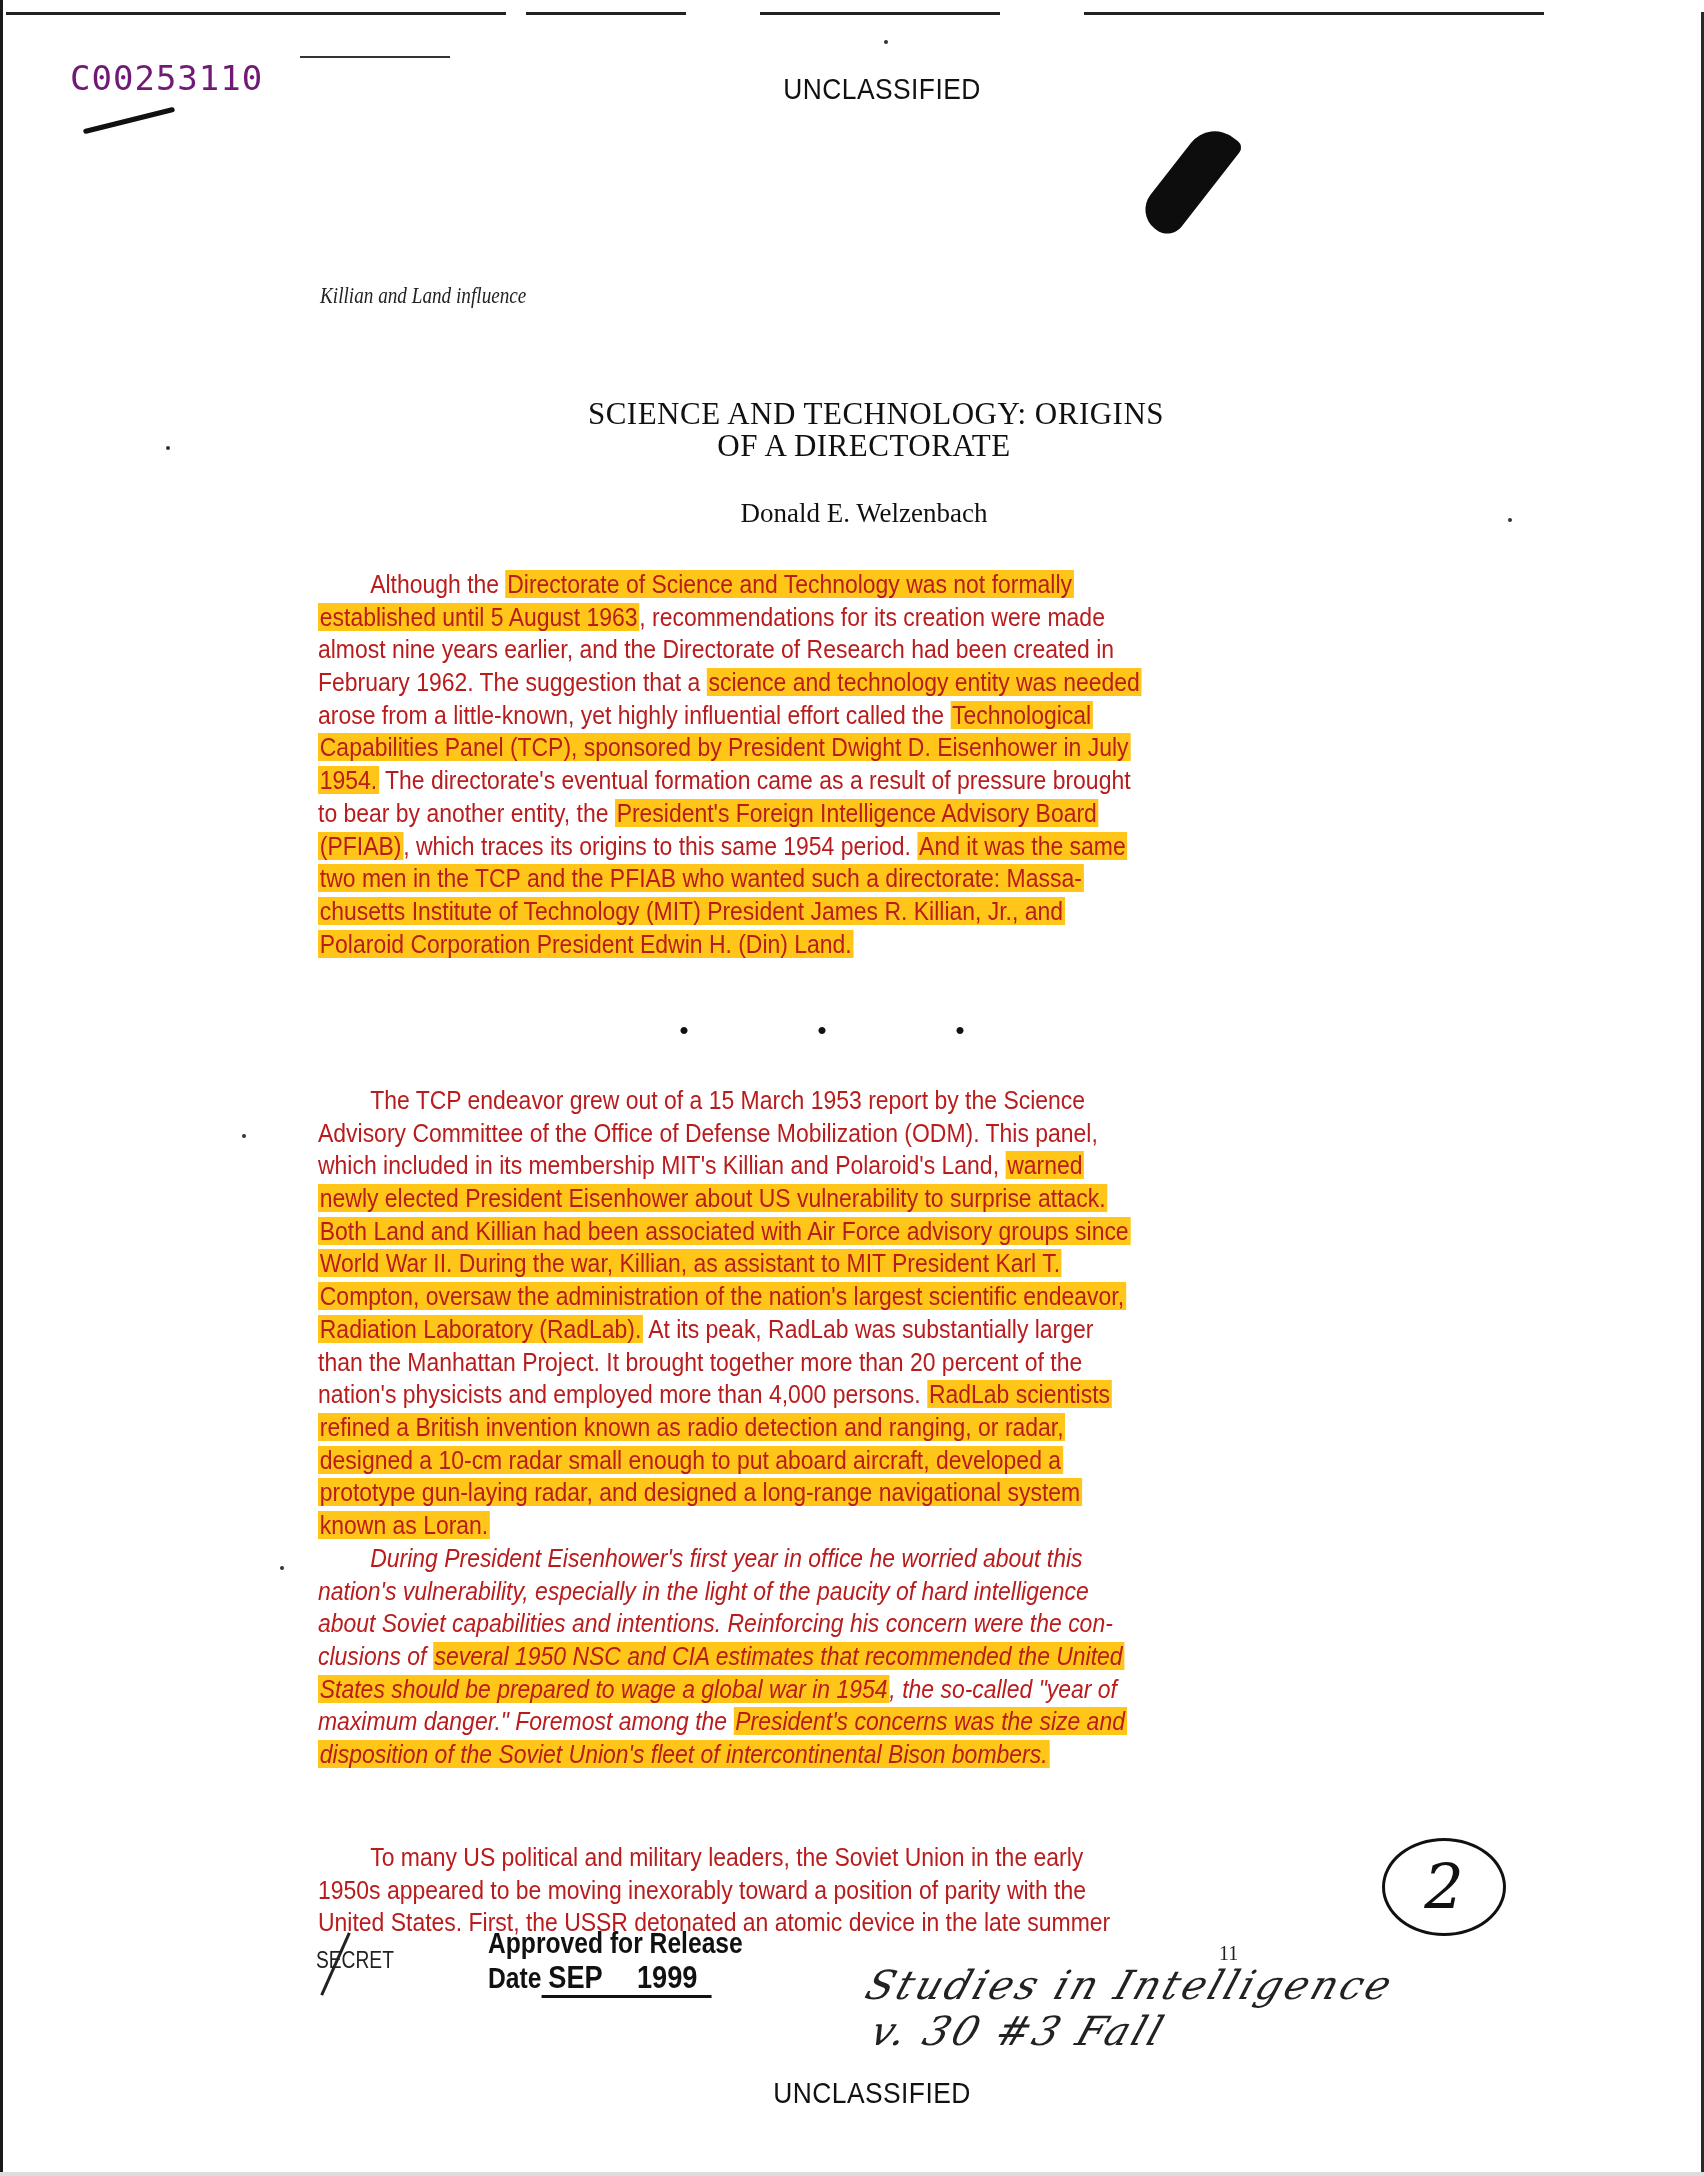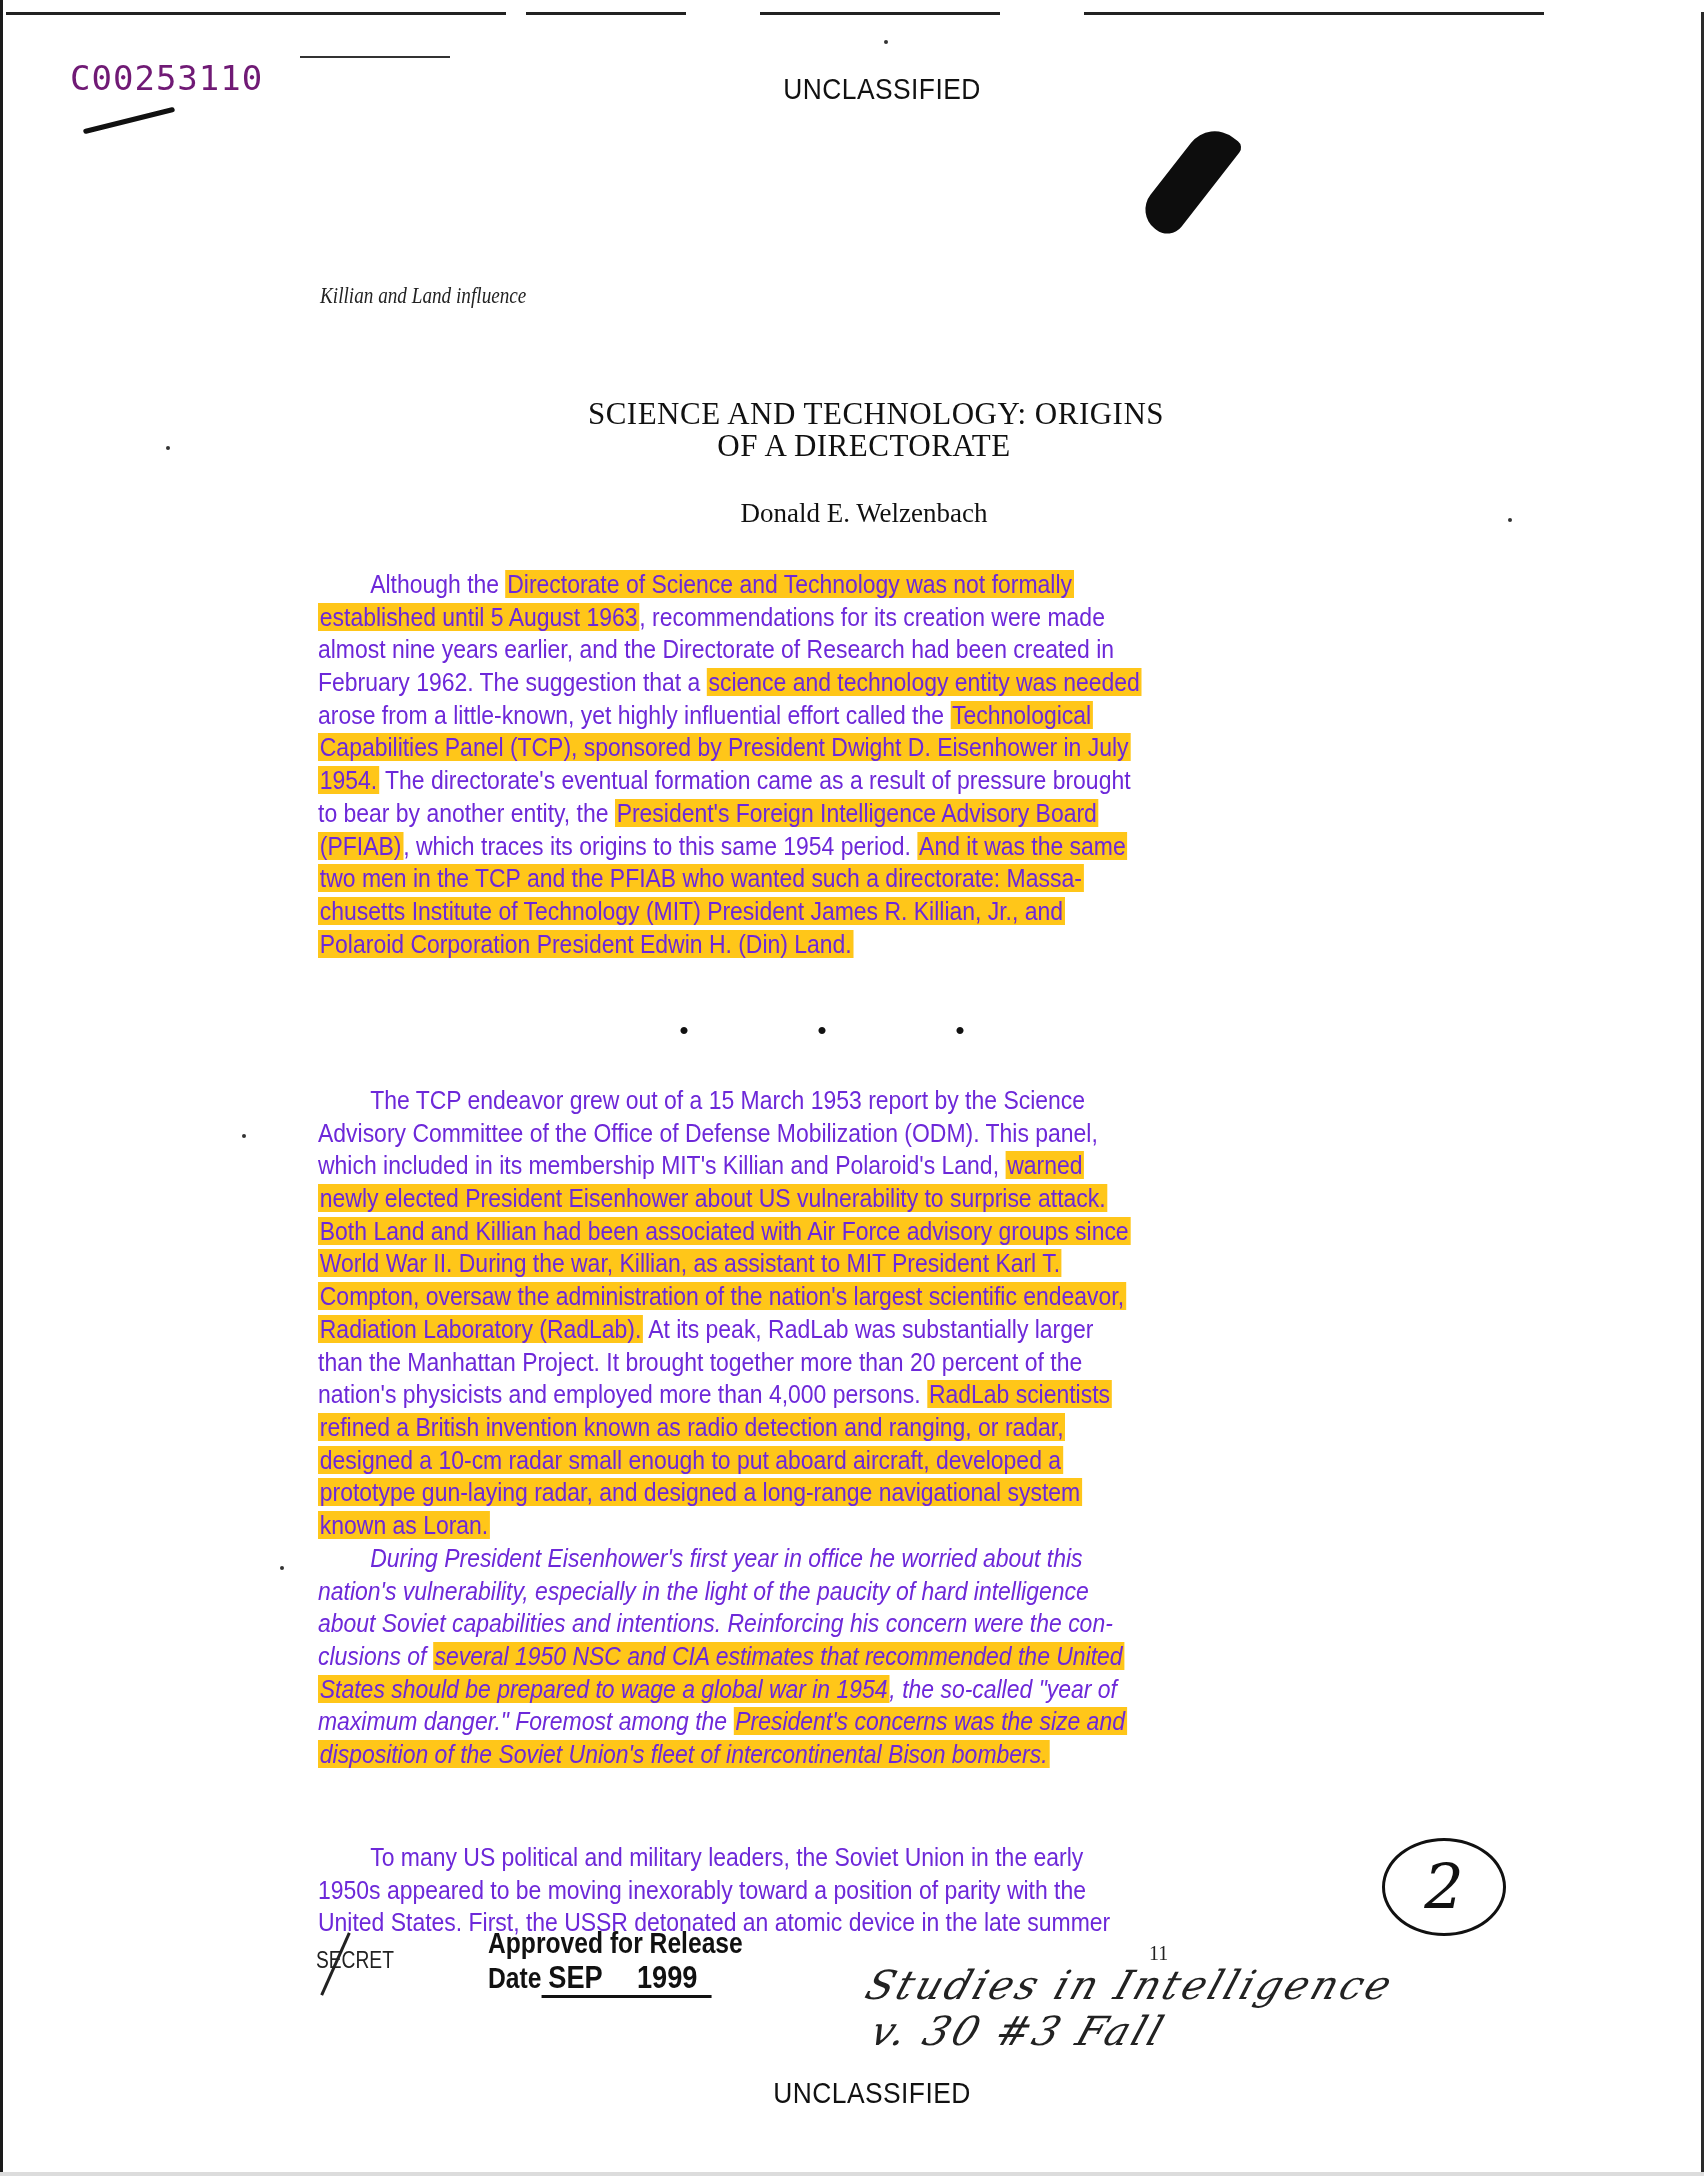--- a/index.html
+++ b/index.html
@@ -13,32 +13,32 @@
   .mark-slash { position: absolute; left: 82px; top: 118px; width: 94px; height: 5px; background: #111; transform: rotate(-14deg); border-radius: 3px; }
   .classif { position: absolute; left: 0; width: 1704px; text-align: center; font-family: "Liberation Sans", sans-serif; font-size: 30px; letter-spacing: 0.5px; color: #111; transform: scaleX(0.88); }
   .classif.top { top: 72px; left: 30px; }
   .classif.bottom { top: 2076px; left: 20px; }
   .blot { position: absolute; left: 1130px; top: 158px; width: 120px; height: 44px; background: #0d0d0d; border-radius: 24px 30px 8px 18px; transform: rotate(-52deg); }
   .running-head { position: absolute; left: 320px; top: 282px; font-style: italic; font-size: 24px; color: #222; transform: scaleX(0.8); transform-origin: left; }
   .title { position: absolute; left: 0; width: 1704px; text-align: center; font-size: 31px; letter-spacing: 0.5px; color: #111; }
   .title.l1 { top: 396px; left: 24px; }
   .title.l2 { top: 428px; left: 12px; }
   .author { position: absolute; top: 498px; left: 12px; width: 1704px; text-align: center; font-size: 27px; color: #111; }
-  .body-block { position: absolute; left: 318px; width: 900px; font-family: "Liberation Sans", sans-serif; font-size: 25.5px; color: #6d28d9; }
+  .body-block { position: absolute; left: 318px; width: 900px; font-family: "Liberation Sans", sans-serif; font-size: 25.5px; color: #b91c1c; }
   .line { height: 32.7px; line-height: 32.7px; white-space: nowrap; overflow: hidden; transform: scaleX(0.9); transform-origin: left; width: 1000px; }
   .line.indent { padding-left: 58px; }
   .hl { background: #ffc619; padding: 0 2px; }
   .sep { position: absolute; top: 1014px; left: 0; width: 1704px; text-align: center; font-size: 30px; letter-spacing: 60px; color: #111; }
   .circle-num { position: absolute; left: 1382px; top: 1838px; width: 118px; height: 92px; border: 3px solid #111; border-radius: 50%; text-align: center; font-family: "DejaVu Serif", serif; font-style: italic; font-size: 62px; line-height: 92px; color: #111; }
   .secret { position: absolute; left: 316px; top: 1946px; font-family: "Liberation Sans", sans-serif; font-size: 24px; transform: scaleX(0.8); transform-origin: left; color: #222; }
   .secret-strike { position: absolute; left: 334px; top: 1930px; width: 3px; height: 68px; background: #222; transform: rotate(24deg); }
   .approval { position: absolute; left: 488px; top: 1926px; font-family: "Liberation Sans", sans-serif; font-weight: bold; font-size: 29px; color: #111; transform: scaleX(0.85); transform-origin: left; line-height: 34px; }
   .approval .date-line { display: inline-block; border-bottom: 3px solid #111; width: 200px; }
   .approval .stamp-date { font-size: 32px; }
-  .page-num { position: absolute; left: 1149px; top: 1942px; font-size: 20px; color: #222; }
+  .page-num { position: absolute; left: 1219px; top: 1942px; font-size: 20px; color: #222; }
   .handwriting { position: absolute; left: 860px; top: 1962px; font-family: "DejaVu Serif", serif; font-style: italic; font-size: 40px; color: #222; transform: skewX(-18deg); letter-spacing: 3px; line-height: 46px; }
   .dot { position: absolute; width: 4px; height: 4px; background: #333; border-radius: 50%; }
 </style>
 </head>
 <body>
 
 <div class="page-border-left"></div>
 <div class="page-border-right"></div>
 <div class="top-rule" style="left:6px;width:500px;"></div>
 <div class="top-rule" style="left:526px;width:160px;"></div>

